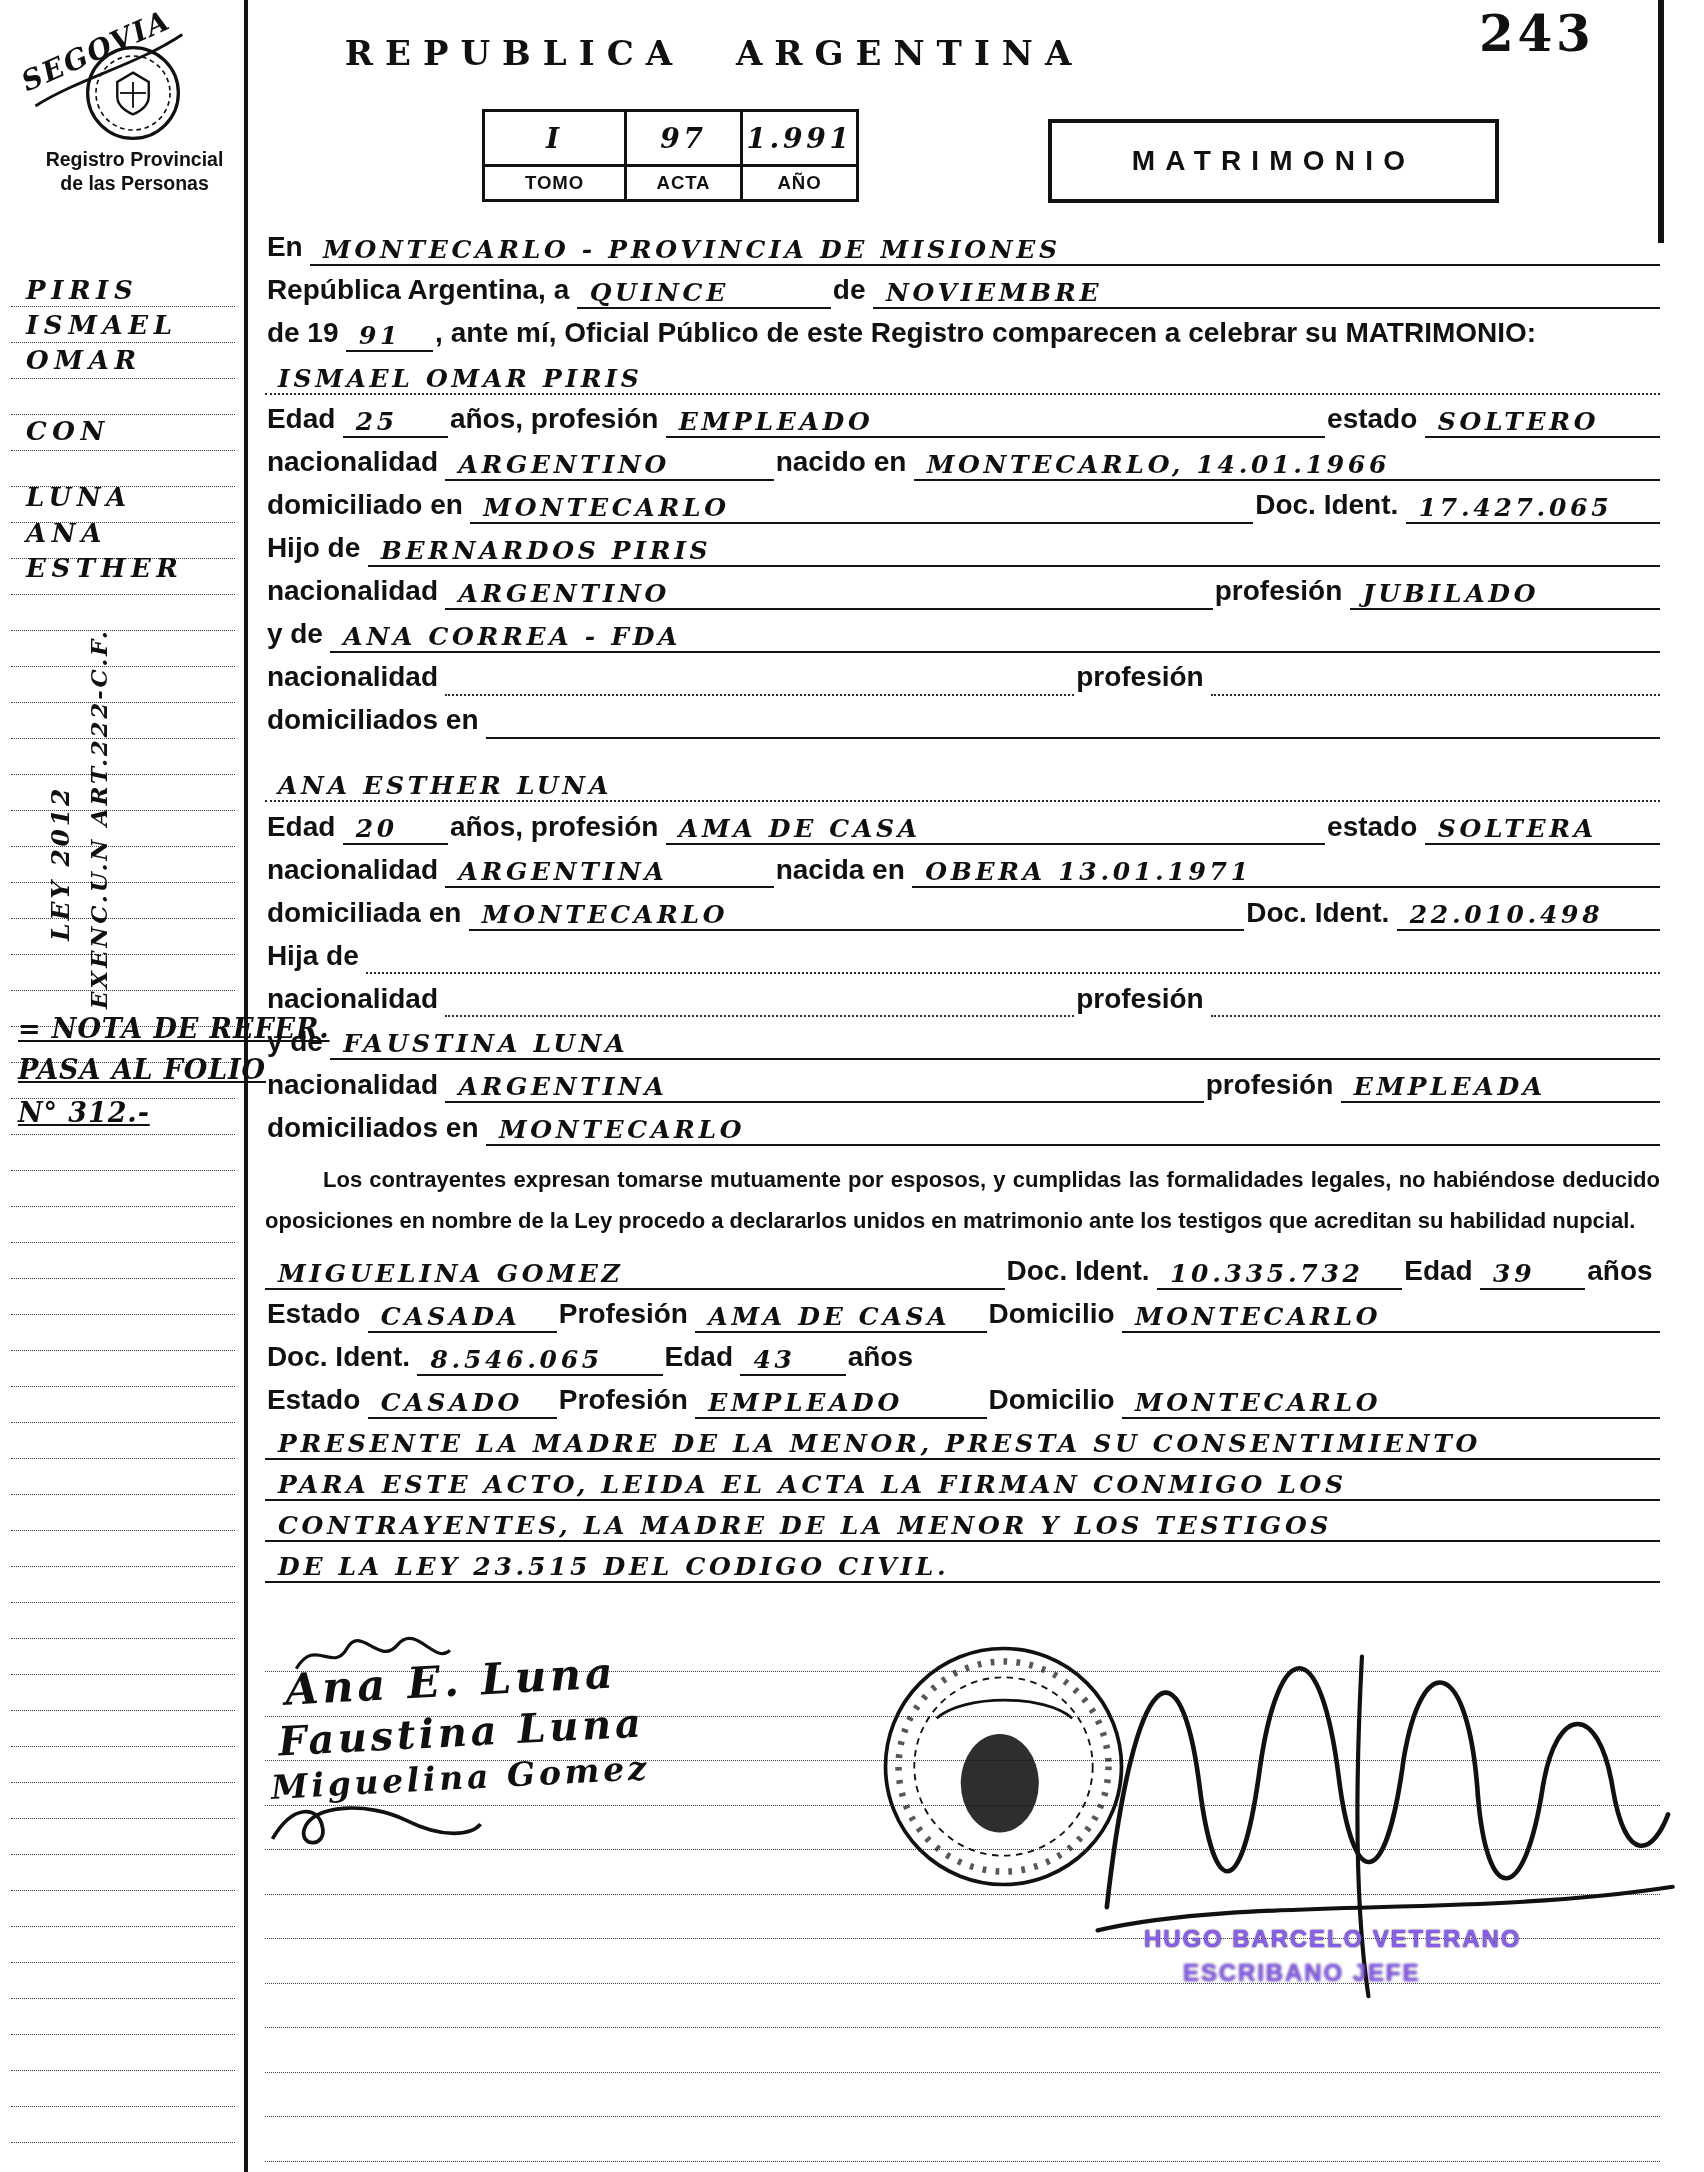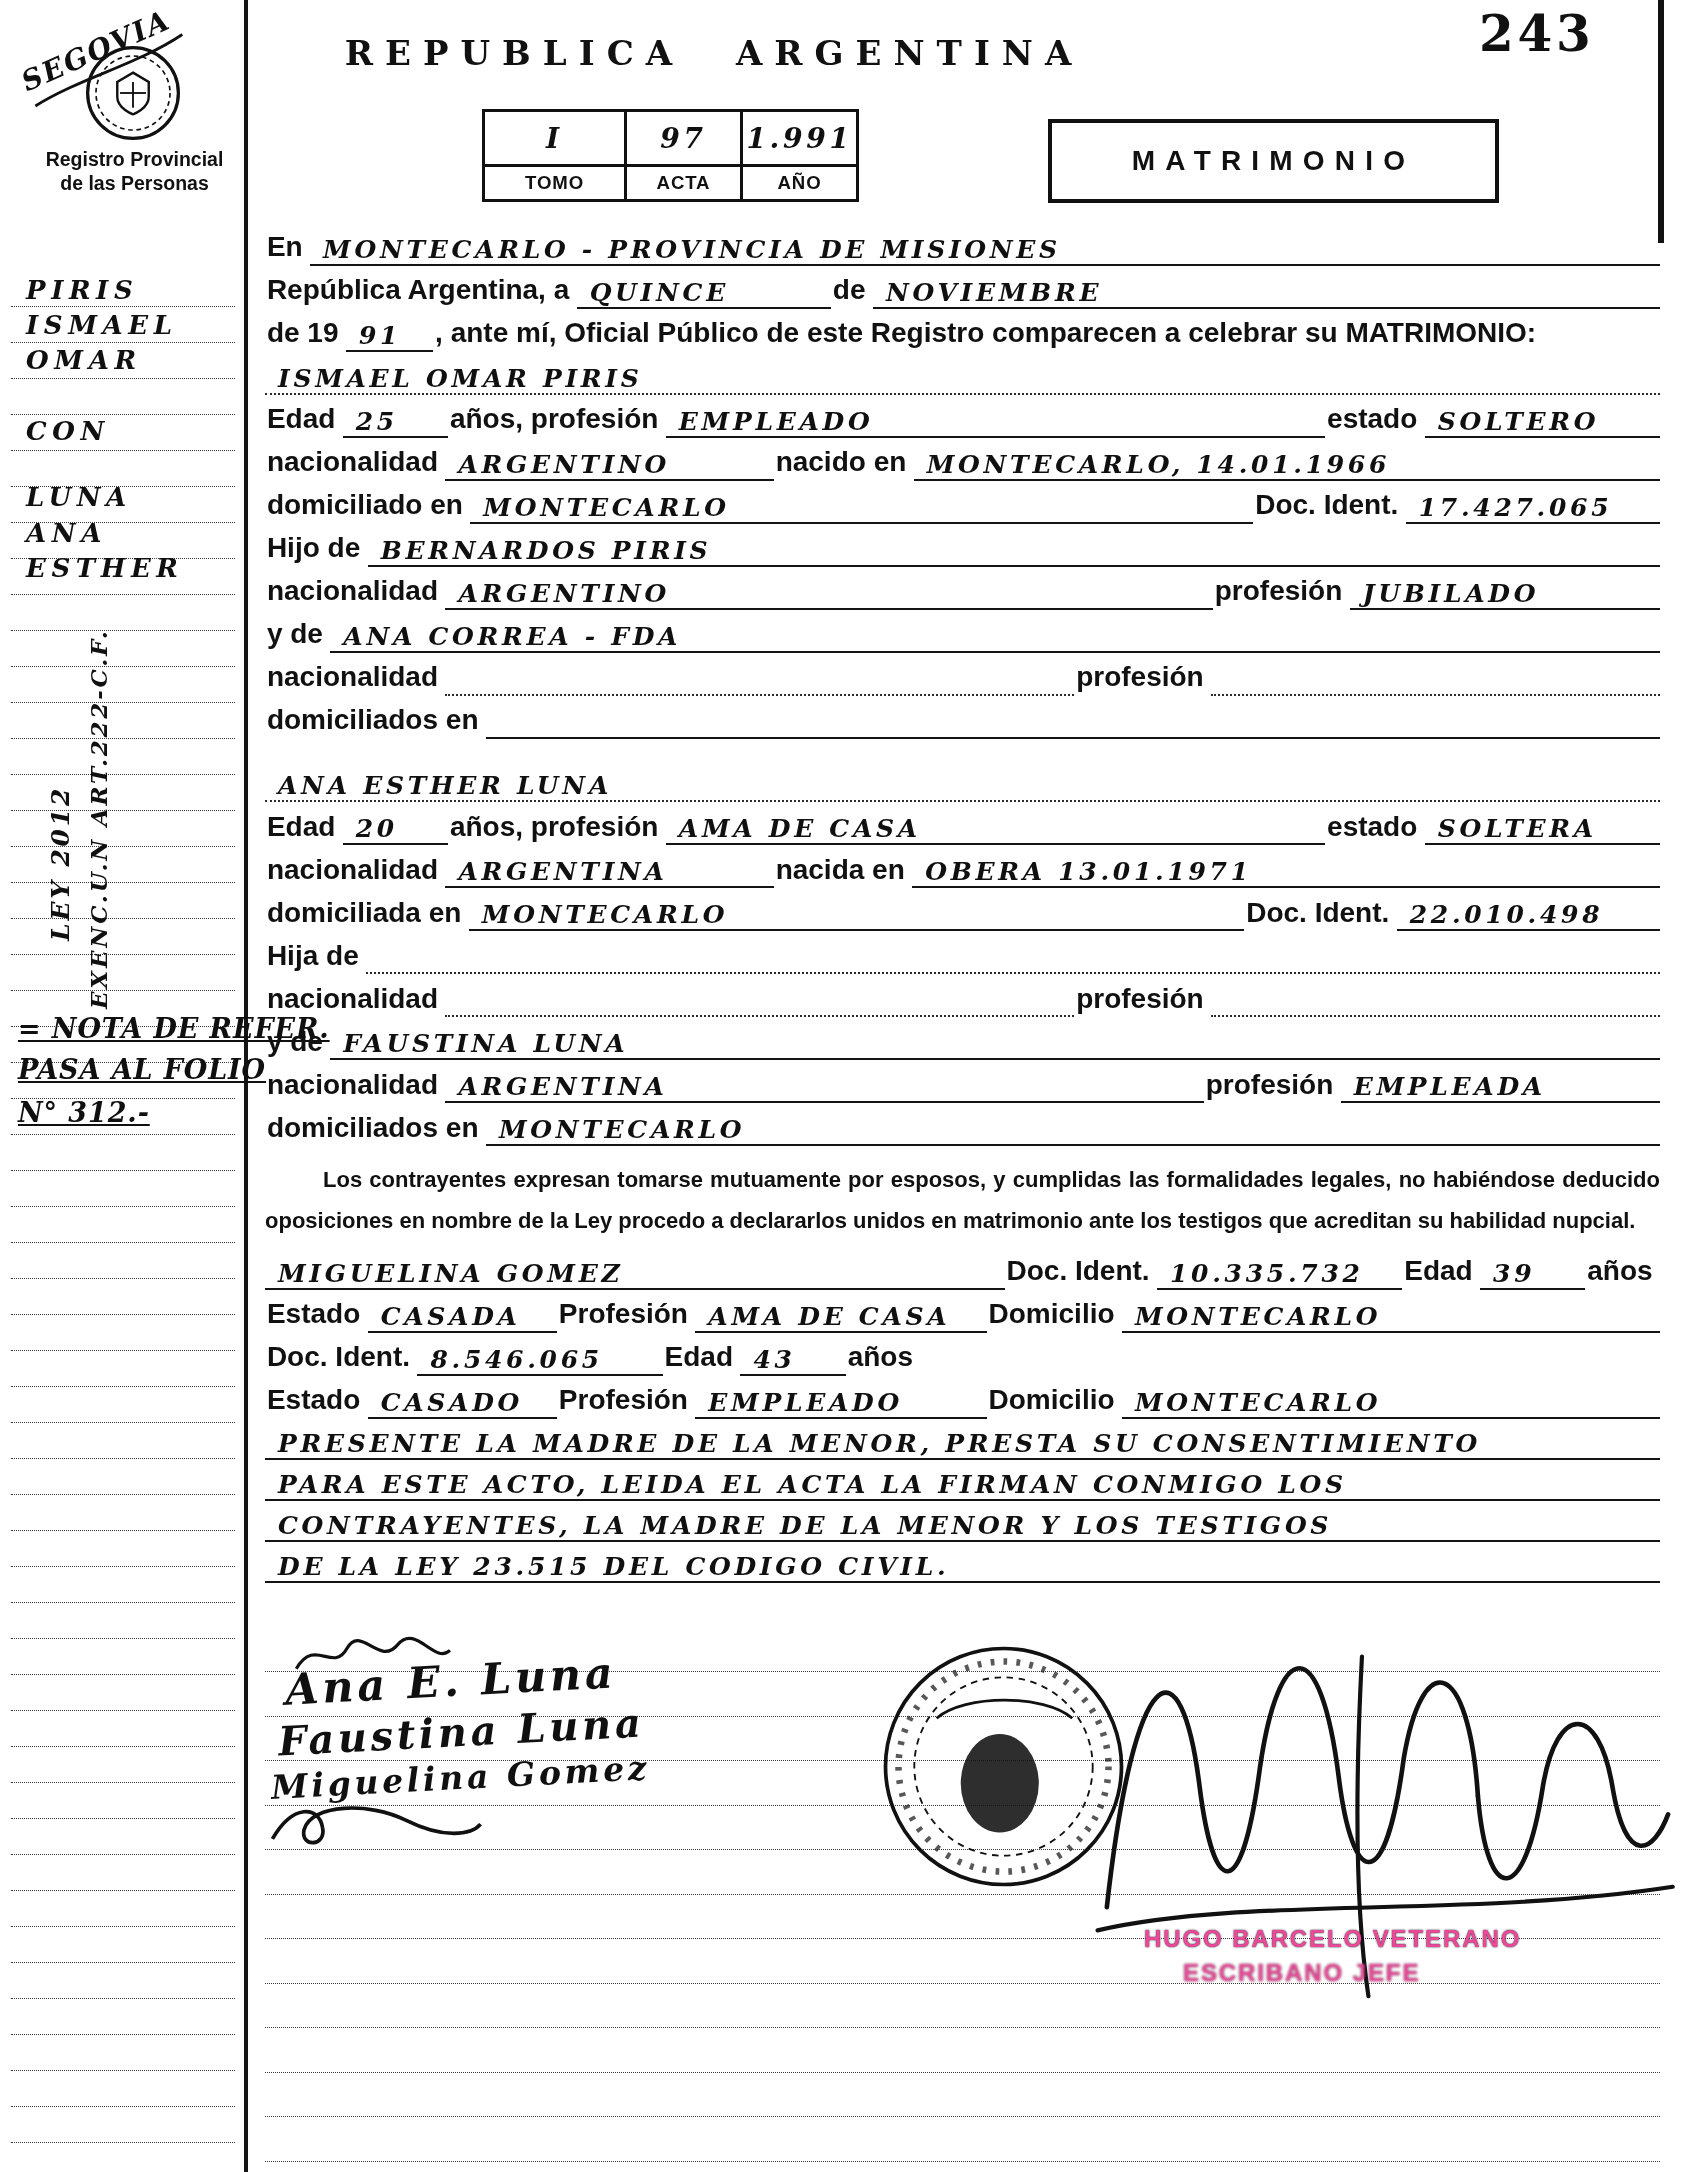--- a/index.html
+++ b/index.html
@@ -46,21 +46,21 @@
   .rot{position:absolute;transform:rotate(-90deg);transform-origin:0 0;font-weight:700;}
   .rot.hw{font-size:25px;letter-spacing:2.8px;}
   .notl{position:absolute;left:18px;font-size:27px;letter-spacing:0.9px;text-decoration:underline;font-style:italic;}
   
   .main{position:absolute;left:265px;top:223px;width:1395px;}
   .clause{margin:13px 0 5.6px 0;font-weight:700;font-size:22px;line-height:41px;text-align:justify;text-indent:58px;}
   
   .sigzone{position:absolute;left:265px;top:1649px;width:1395px;height:523px;}
   .sline{position:absolute;left:0;width:100%;border-bottom:1.9px dotted #3a3a3a;}
   .signame{position:absolute;transform:rotate(-3deg);}
-  .stampname{position:absolute;font-weight:700;font-size:24px;letter-spacing:1.9px;color:#ec4899;text-shadow:0 0 1.9px #000;}
+  .stampname{position:absolute;font-weight:700;font-size:24px;letter-spacing:1.9px;color:#8b5cf6;text-shadow:0 0 1.9px #000;}
   .stampname.smudge{filter:blur(0.9px);}
   svg{display:block;}
   .abs{position:absolute;}
 </style>
 </head>
 <body>
 
 <div class="corner">
   <span class="hw">SEGOVIA</span>
   <svg width="167" height="15" viewBox="0 0 180 16">

